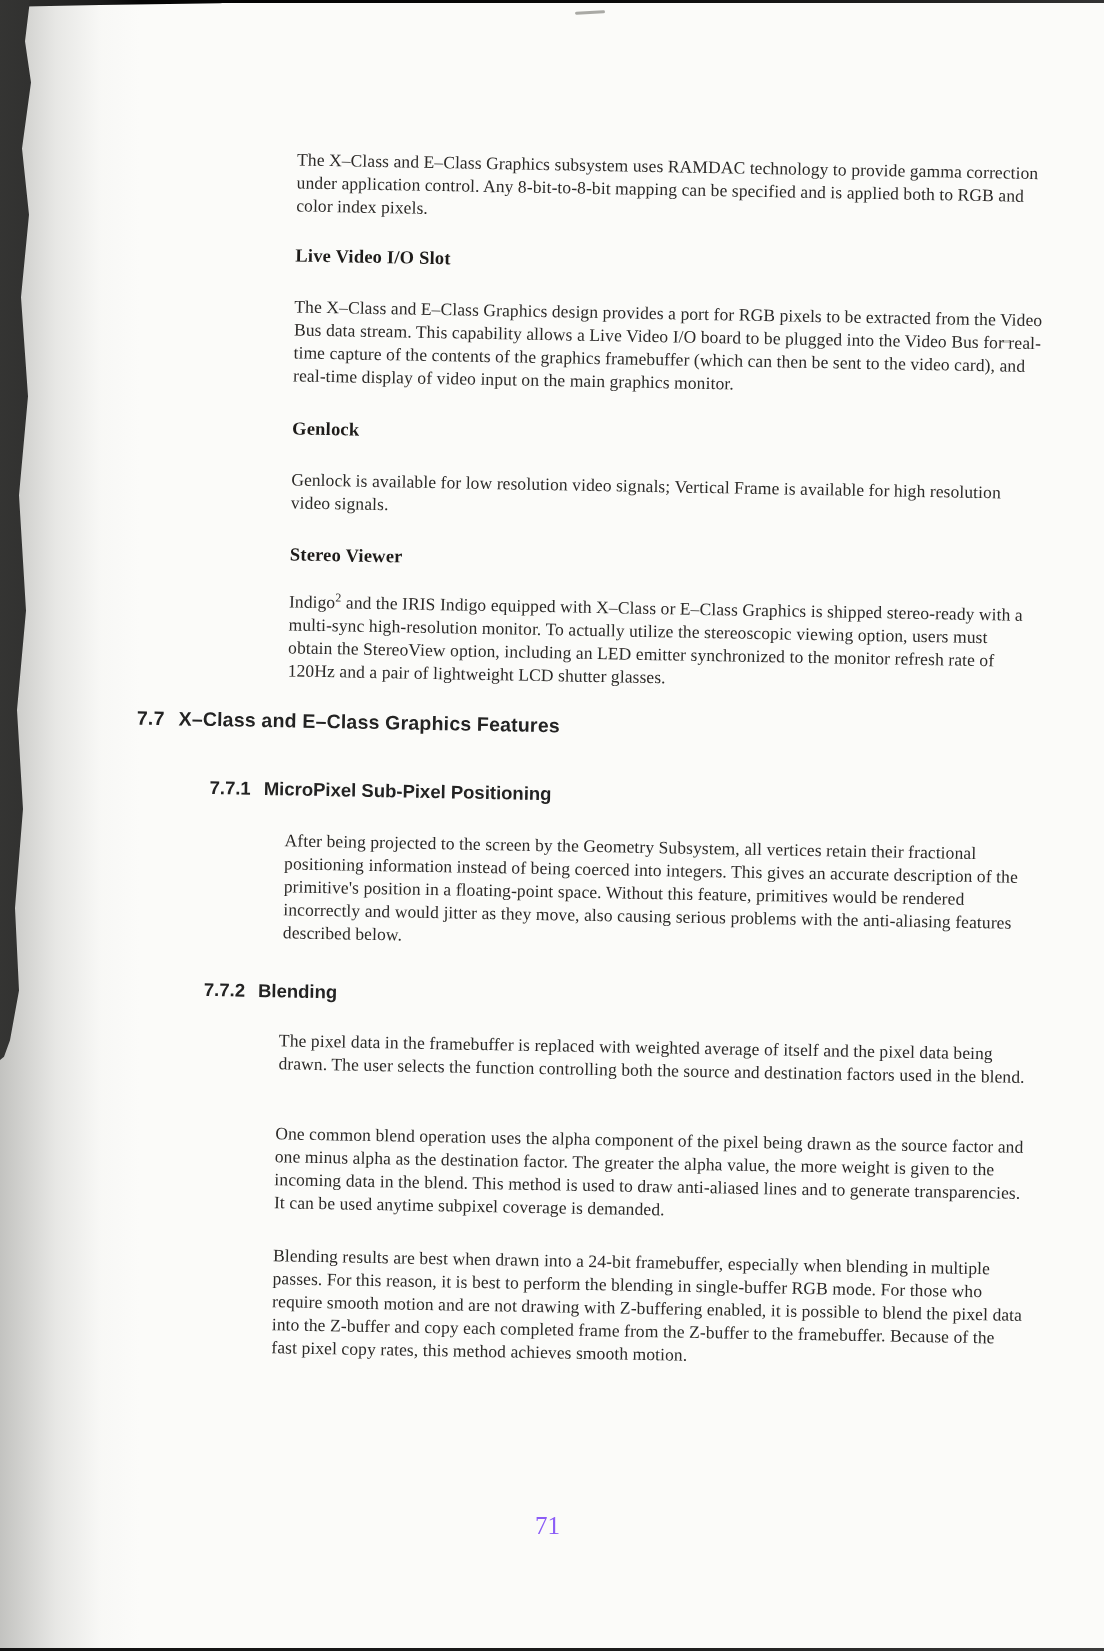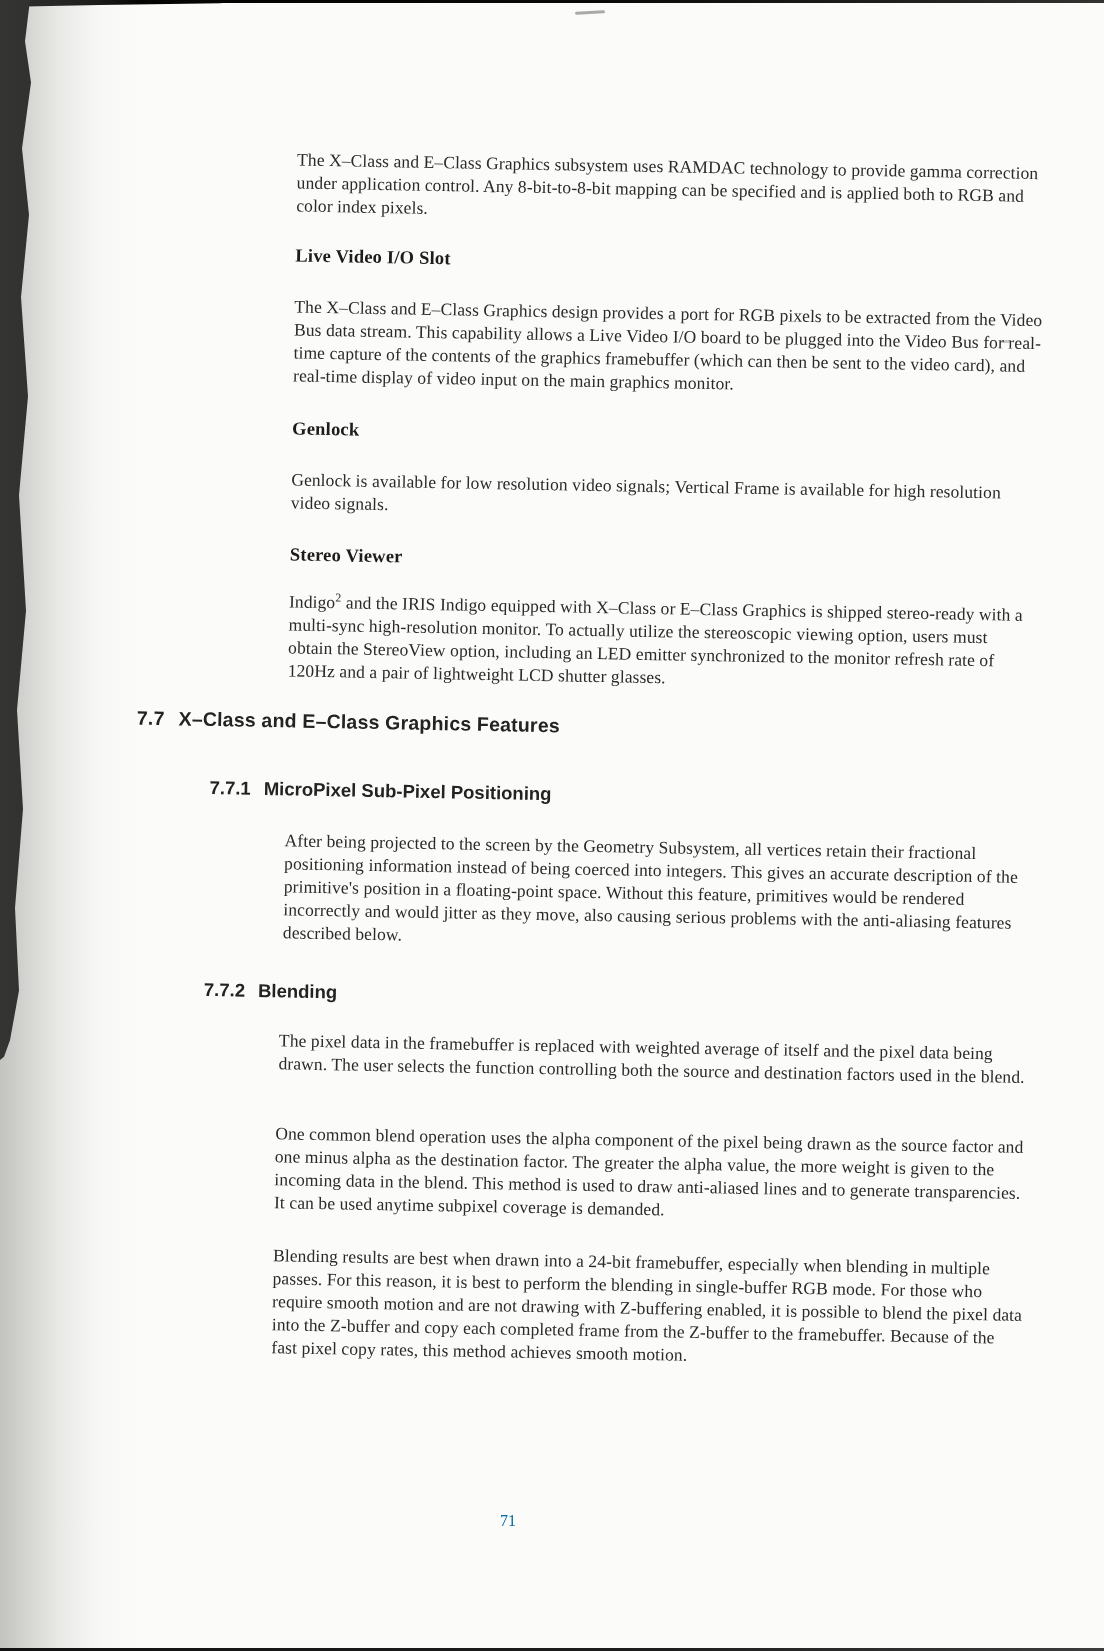--- a/index.html
+++ b/index.html
@@ -90,21 +90,21 @@
   .pos-p4   { left: 300px; top: 585px;  width: 744px; }
   .pos-h77  { left: 150px; top: 704px; }
   .pos-h771 { left: 224px; top: 773px; }
   .pos-p5   { left: 300px; top: 824px;  width: 754px; }
   .pos-h772 { left: 222px; top: 975px; }
   .pos-p6   { left: 298px; top: 1024px; width: 752px; }
   .pos-p7   { left: 296px; top: 1117px; width: 758px; }
   .pos-p8   { left: 296px; top: 1239px; width: 752px; }
   .page-number {
     position: absolute; left: 500px; top: 1512px; width: 60px;
-    text-align: left; font-size: 16px; color: #0369a1;
+    text-align: right; font-size: 25px; color: #8b5cf6;
     font-family: "Liberation Serif", serif;
   }
 </style>
 </head>
 <body>
 
 <div class="page">
 
   <div class="edge-top"></div>
   <div class="edge-top-thick"></div>

